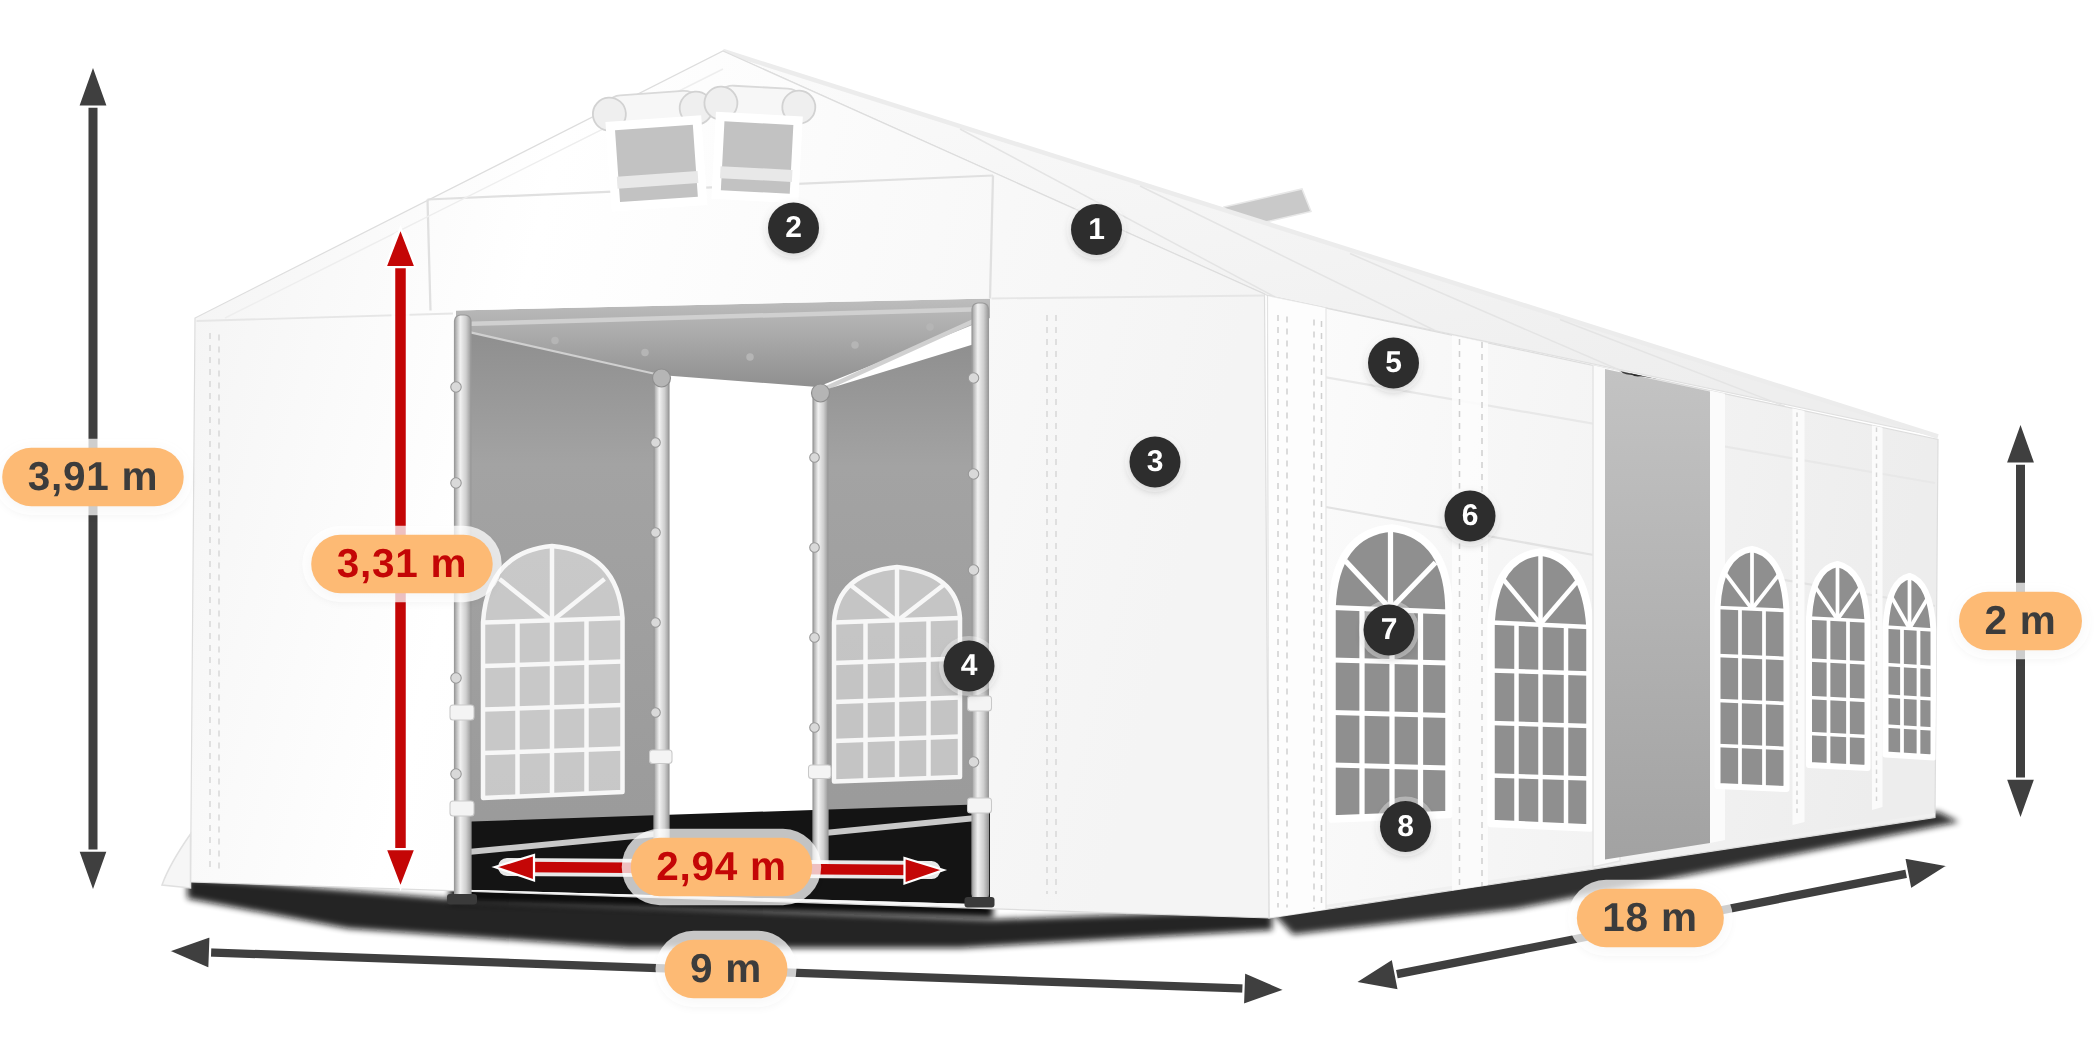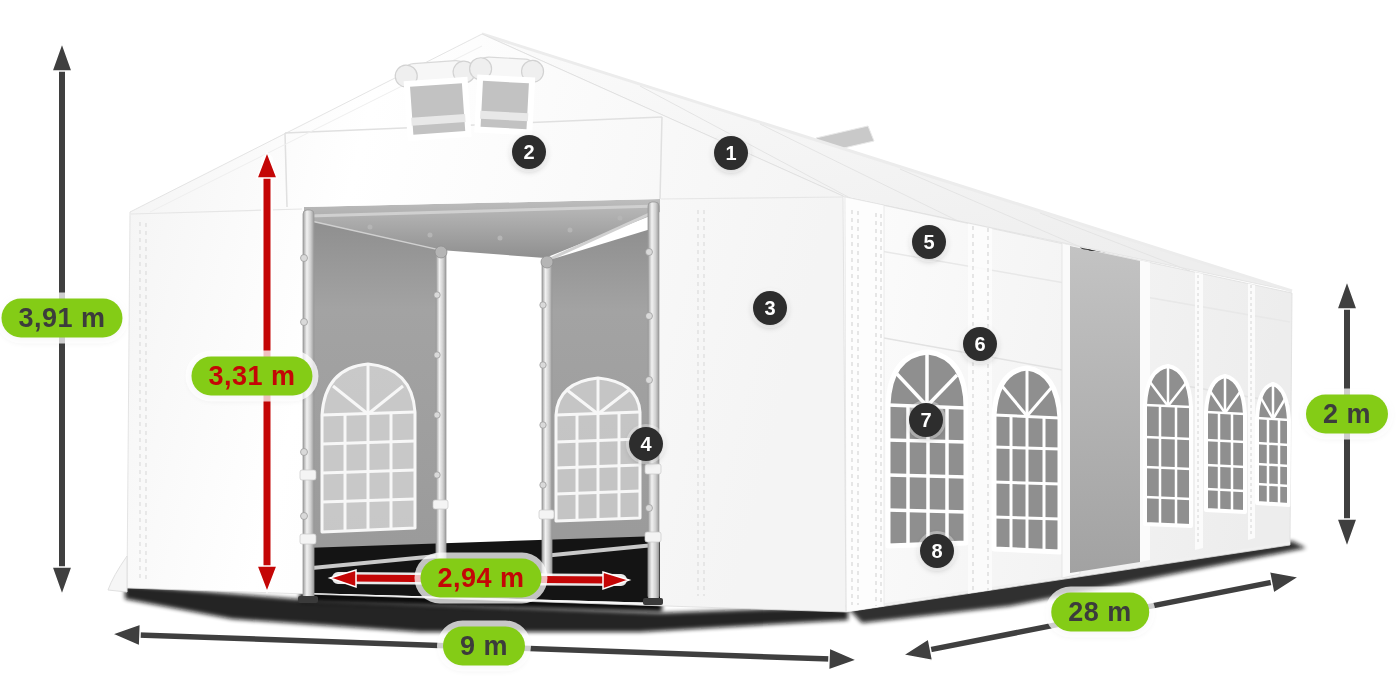--- a/index.html
+++ b/index.html
@@ -3,21 +3,21 @@
 <meta charset="utf-8">
 <style>
   html,body{margin:0;padding:0;background:#ffffff;}
   .stage{
     position:relative;width:1400px;height:700px;background:#ffffff;overflow:hidden;
     font-family:"Liberation Sans",sans-serif;
   }
   .stage svg{position:absolute;left:0;top:0;}
   .dim-label{
     position:absolute;transform:translate(-50%,-50%);
-    background:#84cc16;border-radius:22px;padding:6px 17px;
+    background:#fdba74;border-radius:22px;padding:6px 17px;
     font-weight:bold;font-size:27px;line-height:1;color:#3c3c3c;white-space:nowrap;
     box-shadow:0 0 0 6px rgba(255,255,255,.75),0 2px 9px rgba(0,0,0,.16);
     letter-spacing:.5px;
   }
   .dim-label.red{color:#c40606;}
   .marker{
     position:absolute;transform:translate(-50%,-50%);
     width:34px;height:34px;border-radius:50%;
     background:#2d2d2d;color:#ffffff;text-align:center;
     font-weight:bold;font-size:20px;line-height:34px;
@@ -362,24 +362,24 @@
     <g>
       <line x1="1347" y1="291" x2="1347" y2="537" stroke="#ffffff" stroke-width="10" opacity="0.9"></line>
       <line x1="1347" y1="301" x2="1347" y2="527" stroke="#3f3f3f" stroke-width="6"></line>
       <polygon points="1347,281 1337,309 1357,309" fill="#3f3f3f" stroke="#ffffff" stroke-width="1.5"></polygon>
       <polygon points="1347,547 1337,519 1357,519" fill="#3f3f3f" stroke="#ffffff" stroke-width="1.5"></polygon>
     </g>
   </g>
 </svg>
 
 <div class="dim-label" style="left:62px;top:318px">3,91 m</div>
-<div class="dim-label red" style="left:252px;top:376px">3,31 m</div>
+<div class="dim-label red" style="left:268px;top:376px">3,31 m</div>
 <div class="dim-label red" style="left:481px;top:578px">2,94 m</div>
 <div class="dim-label" style="left:484px;top:646px">9 m</div>
-<div class="dim-label" style="left:1100px;top:612px">28 m</div>
+<div class="dim-label" style="left:1100px;top:612px">18 m</div>
 <div class="dim-label" style="left:1347px;top:414px">2 m</div>
 
 <div class="marker" style="left:731px;top:153px">1</div>
 <div class="marker" style="left:529px;top:152px">2</div>
 <div class="marker" style="left:770px;top:308px">3</div>
 <div class="marker" style="left:646px;top:444px">4</div>
 <div class="marker" style="left:929px;top:242px">5</div>
 <div class="marker" style="left:980px;top:344px">6</div>
 <div class="marker" style="left:926px;top:420px">7</div>
 <div class="marker" style="left:937px;top:551px">8</div>

